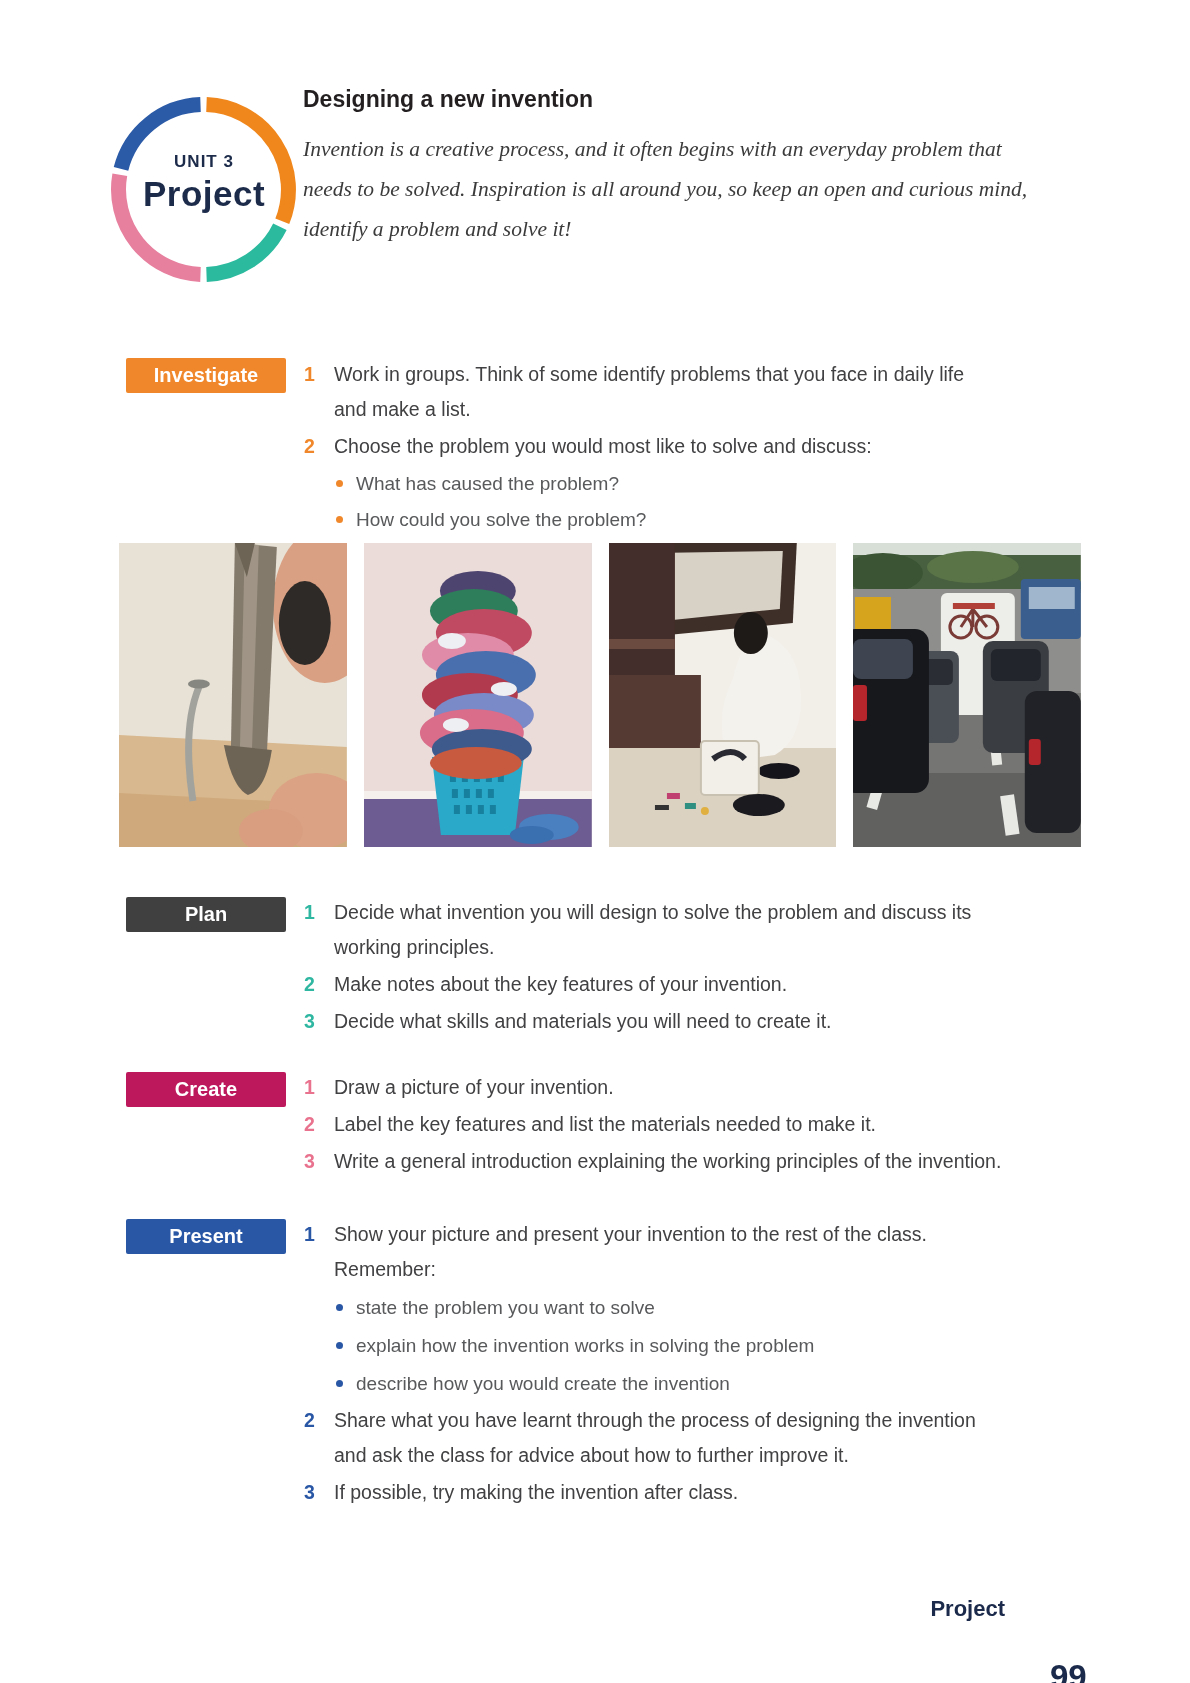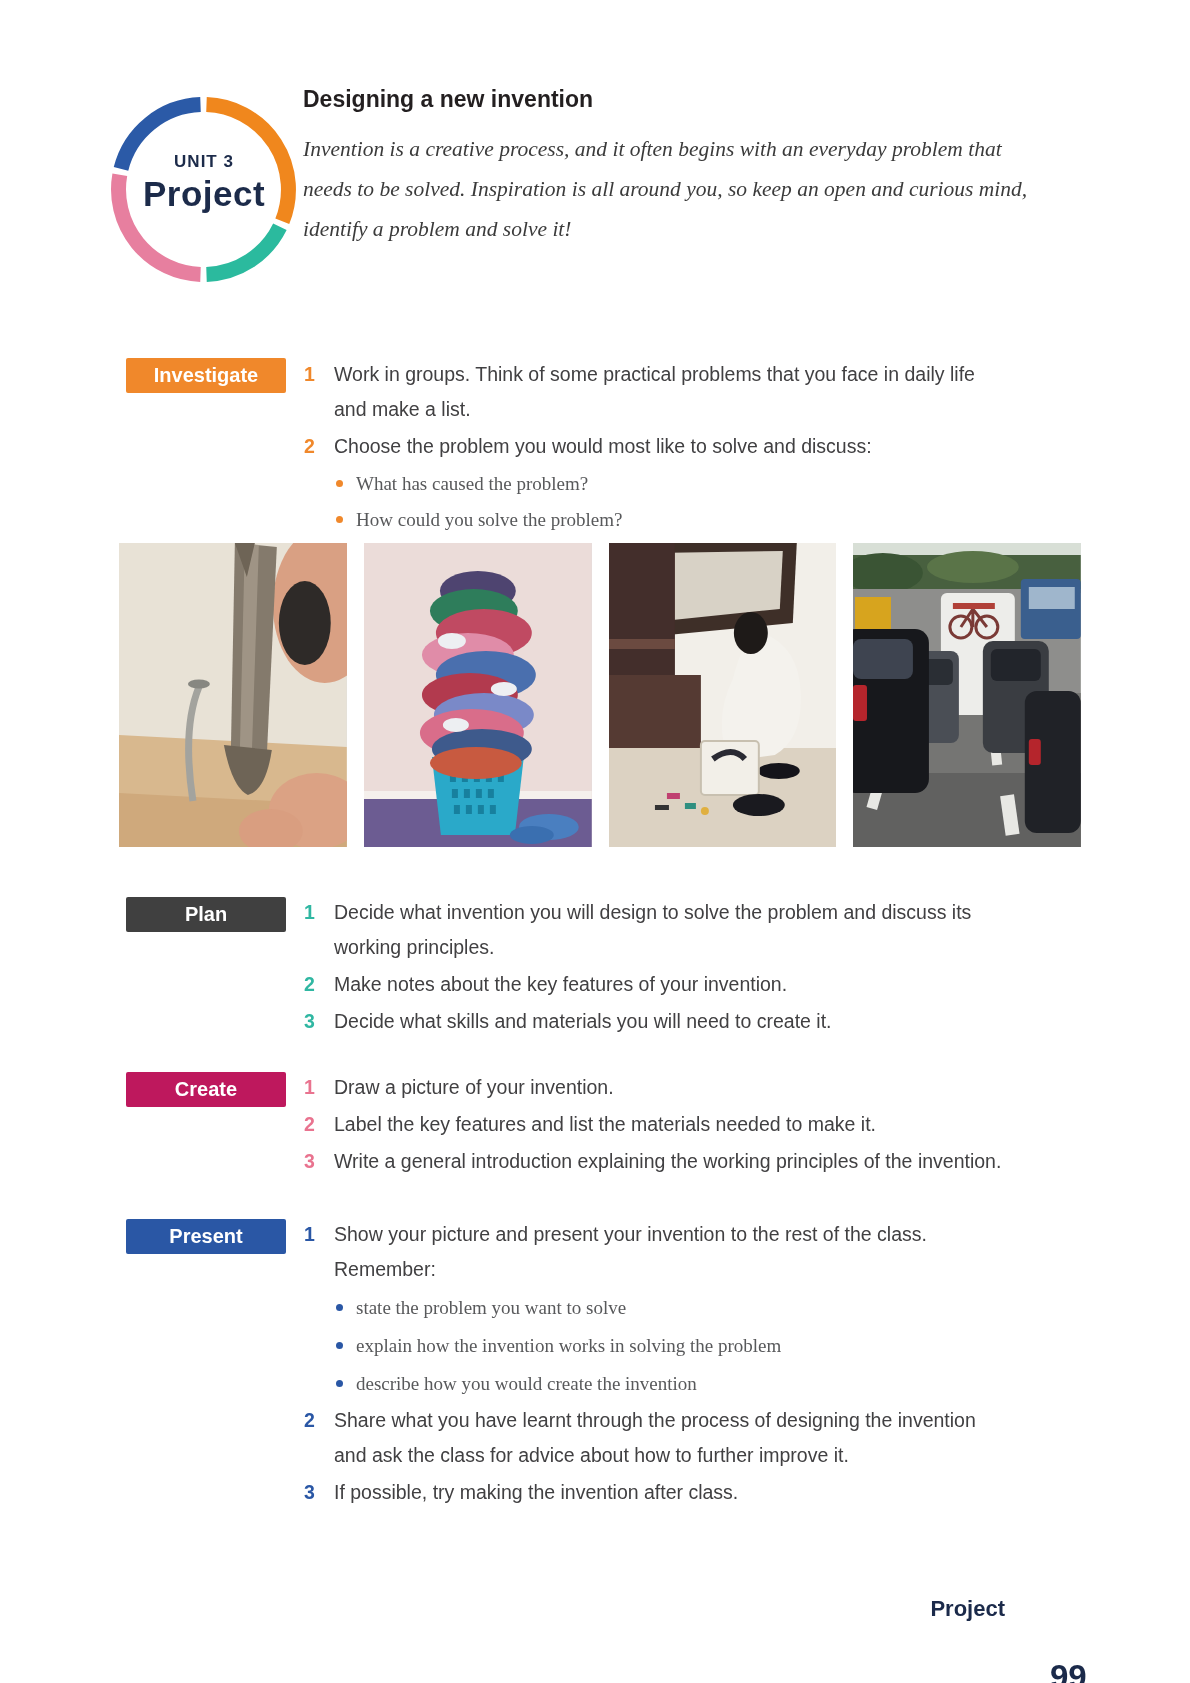--- a/index.html
+++ b/index.html
@@ -32,21 +32,21 @@
 
   .items{position:absolute;left:300px;width:800px;}
   .item{display:flex;align-items:flex-start;margin:0 0 2px;}
   .num{flex:0 0 30px;font-size:19.5px;line-height:35px;font-weight:bold;}
   .itx{margin:0;font-size:19.5px;line-height:35px;white-space:pre-line;color:#414042;}
   .c-orange .num{color:#F0882B;}
   .c-teal   .num{color:#30B7A2;}
   .c-pink   .num{color:#E9738F;}
   .c-blue   .num{color:#2A57A5;}
 
-  .bullet{display:flex;align-items:flex-start;margin:1px 0 0 32px;font-family:Liberation Serif, serif;}
+  .bullet{display:flex;align-items:flex-start;margin:1px 0 0 32px;}
   .bullet .dot{flex:0 0 7px;width:7px;height:7px;border-radius:50%;margin:14px 13px 0 0;}
   .bullet.b-orange .dot{background:#F0882B;}
   .bullet.b-blue   .dot{background:#2A57A5;}
   .btx{margin:0;font-size:19px;line-height:35px;color:#58595B;white-space:pre-line;}
   .present-bullets .bullet{margin-top:3px;}
 
   
   .photos{position:absolute;left:119px;top:543px;width:962px;height:304px;
           display:flex;gap:17px;}
   .photo{flex:1 1 0;height:304px;margin:0;overflow:hidden;background:#ddd;}
@@ -78,21 +78,21 @@
     <p class="page-intro">Invention is a creative process, and it often begins with an everyday problem that
 needs to be solved. Inspiration is all around you, so keep an open and curious mind,
 identify a problem and solve it!</p>
   </div>
 
   <section class="step" style="top:358px;">
     <div class="badge investigate">Investigate</div>
     <div class="items c-orange" style="top:-1px;position:relative;left:300px;">
       <div class="item">
         <span class="num">1</span>
-        <p class="itx">Work in groups. Think of some practical problems that you face in daily life
+        <p class="itx">Work in groups. Think of some identify problems that you face in daily life
 and make a list.</p>
       </div>
       <div class="item">
         <span class="num">2</span>
         <p class="itx">Choose the problem you would most like to solve and discuss:</p>
       </div>
       <div class="bullet b-orange">
         <span class="dot"></span>
         <p class="btx">What has caused the problem?</p>
       </div>

